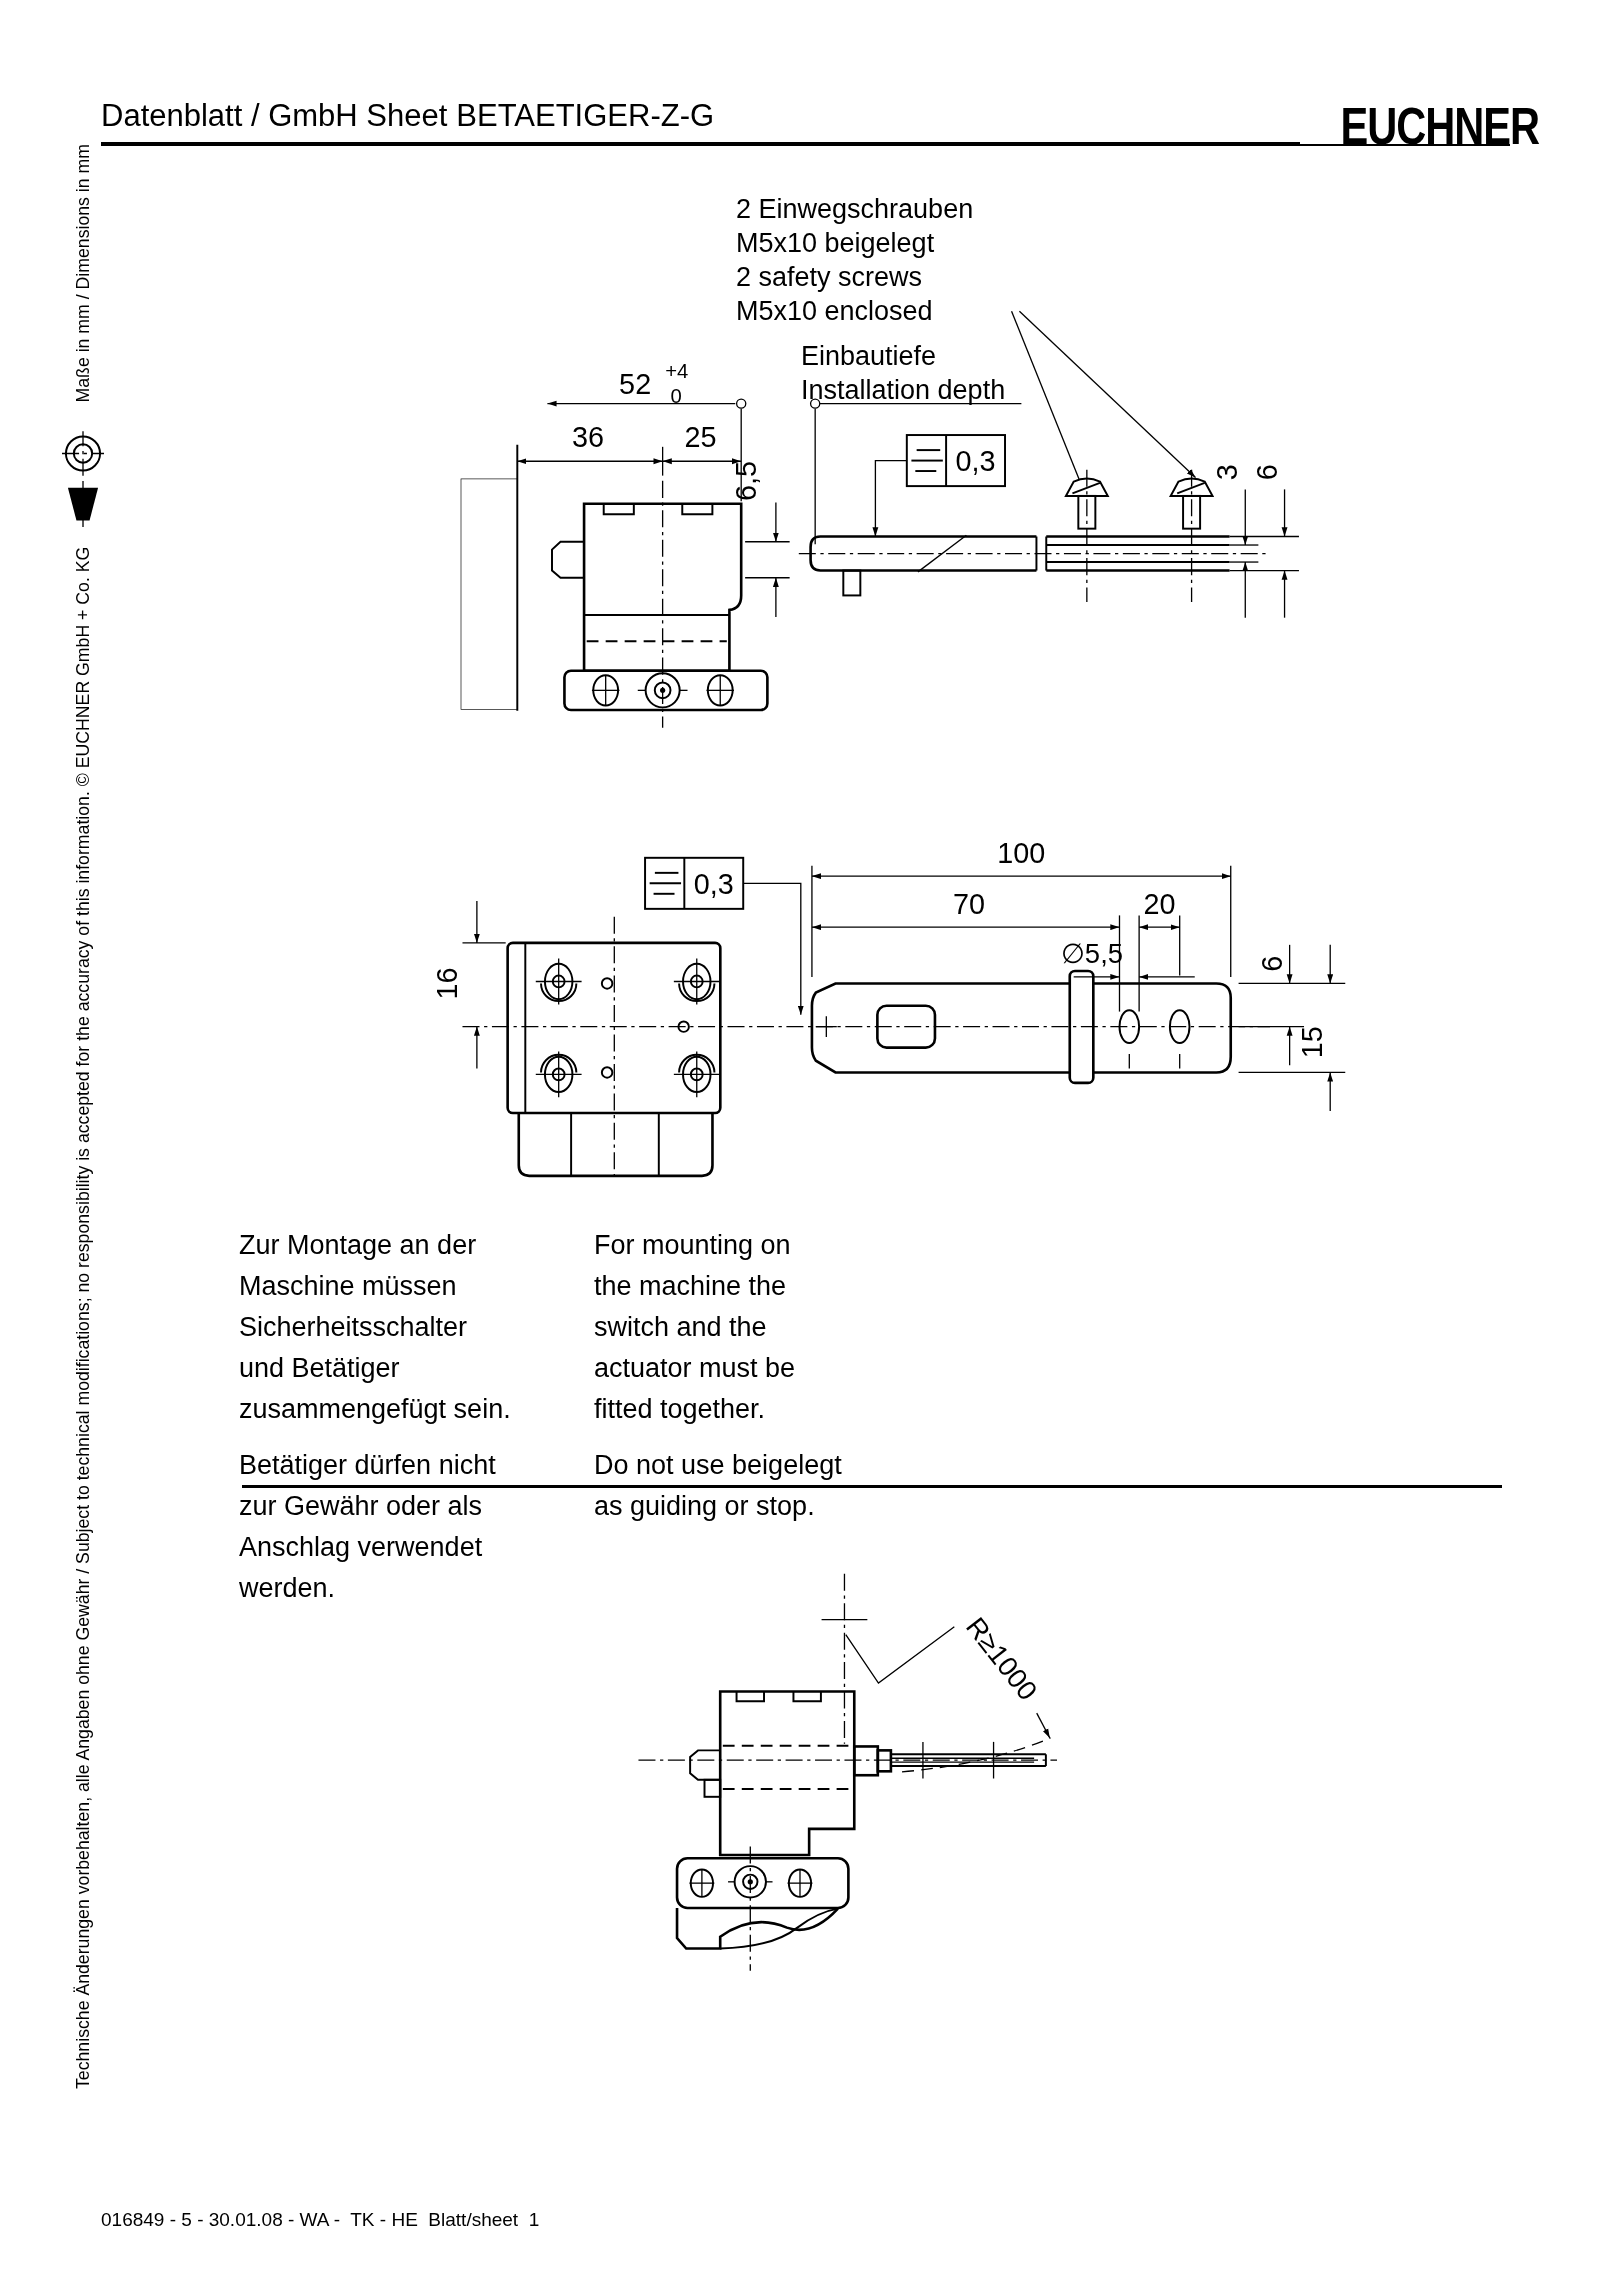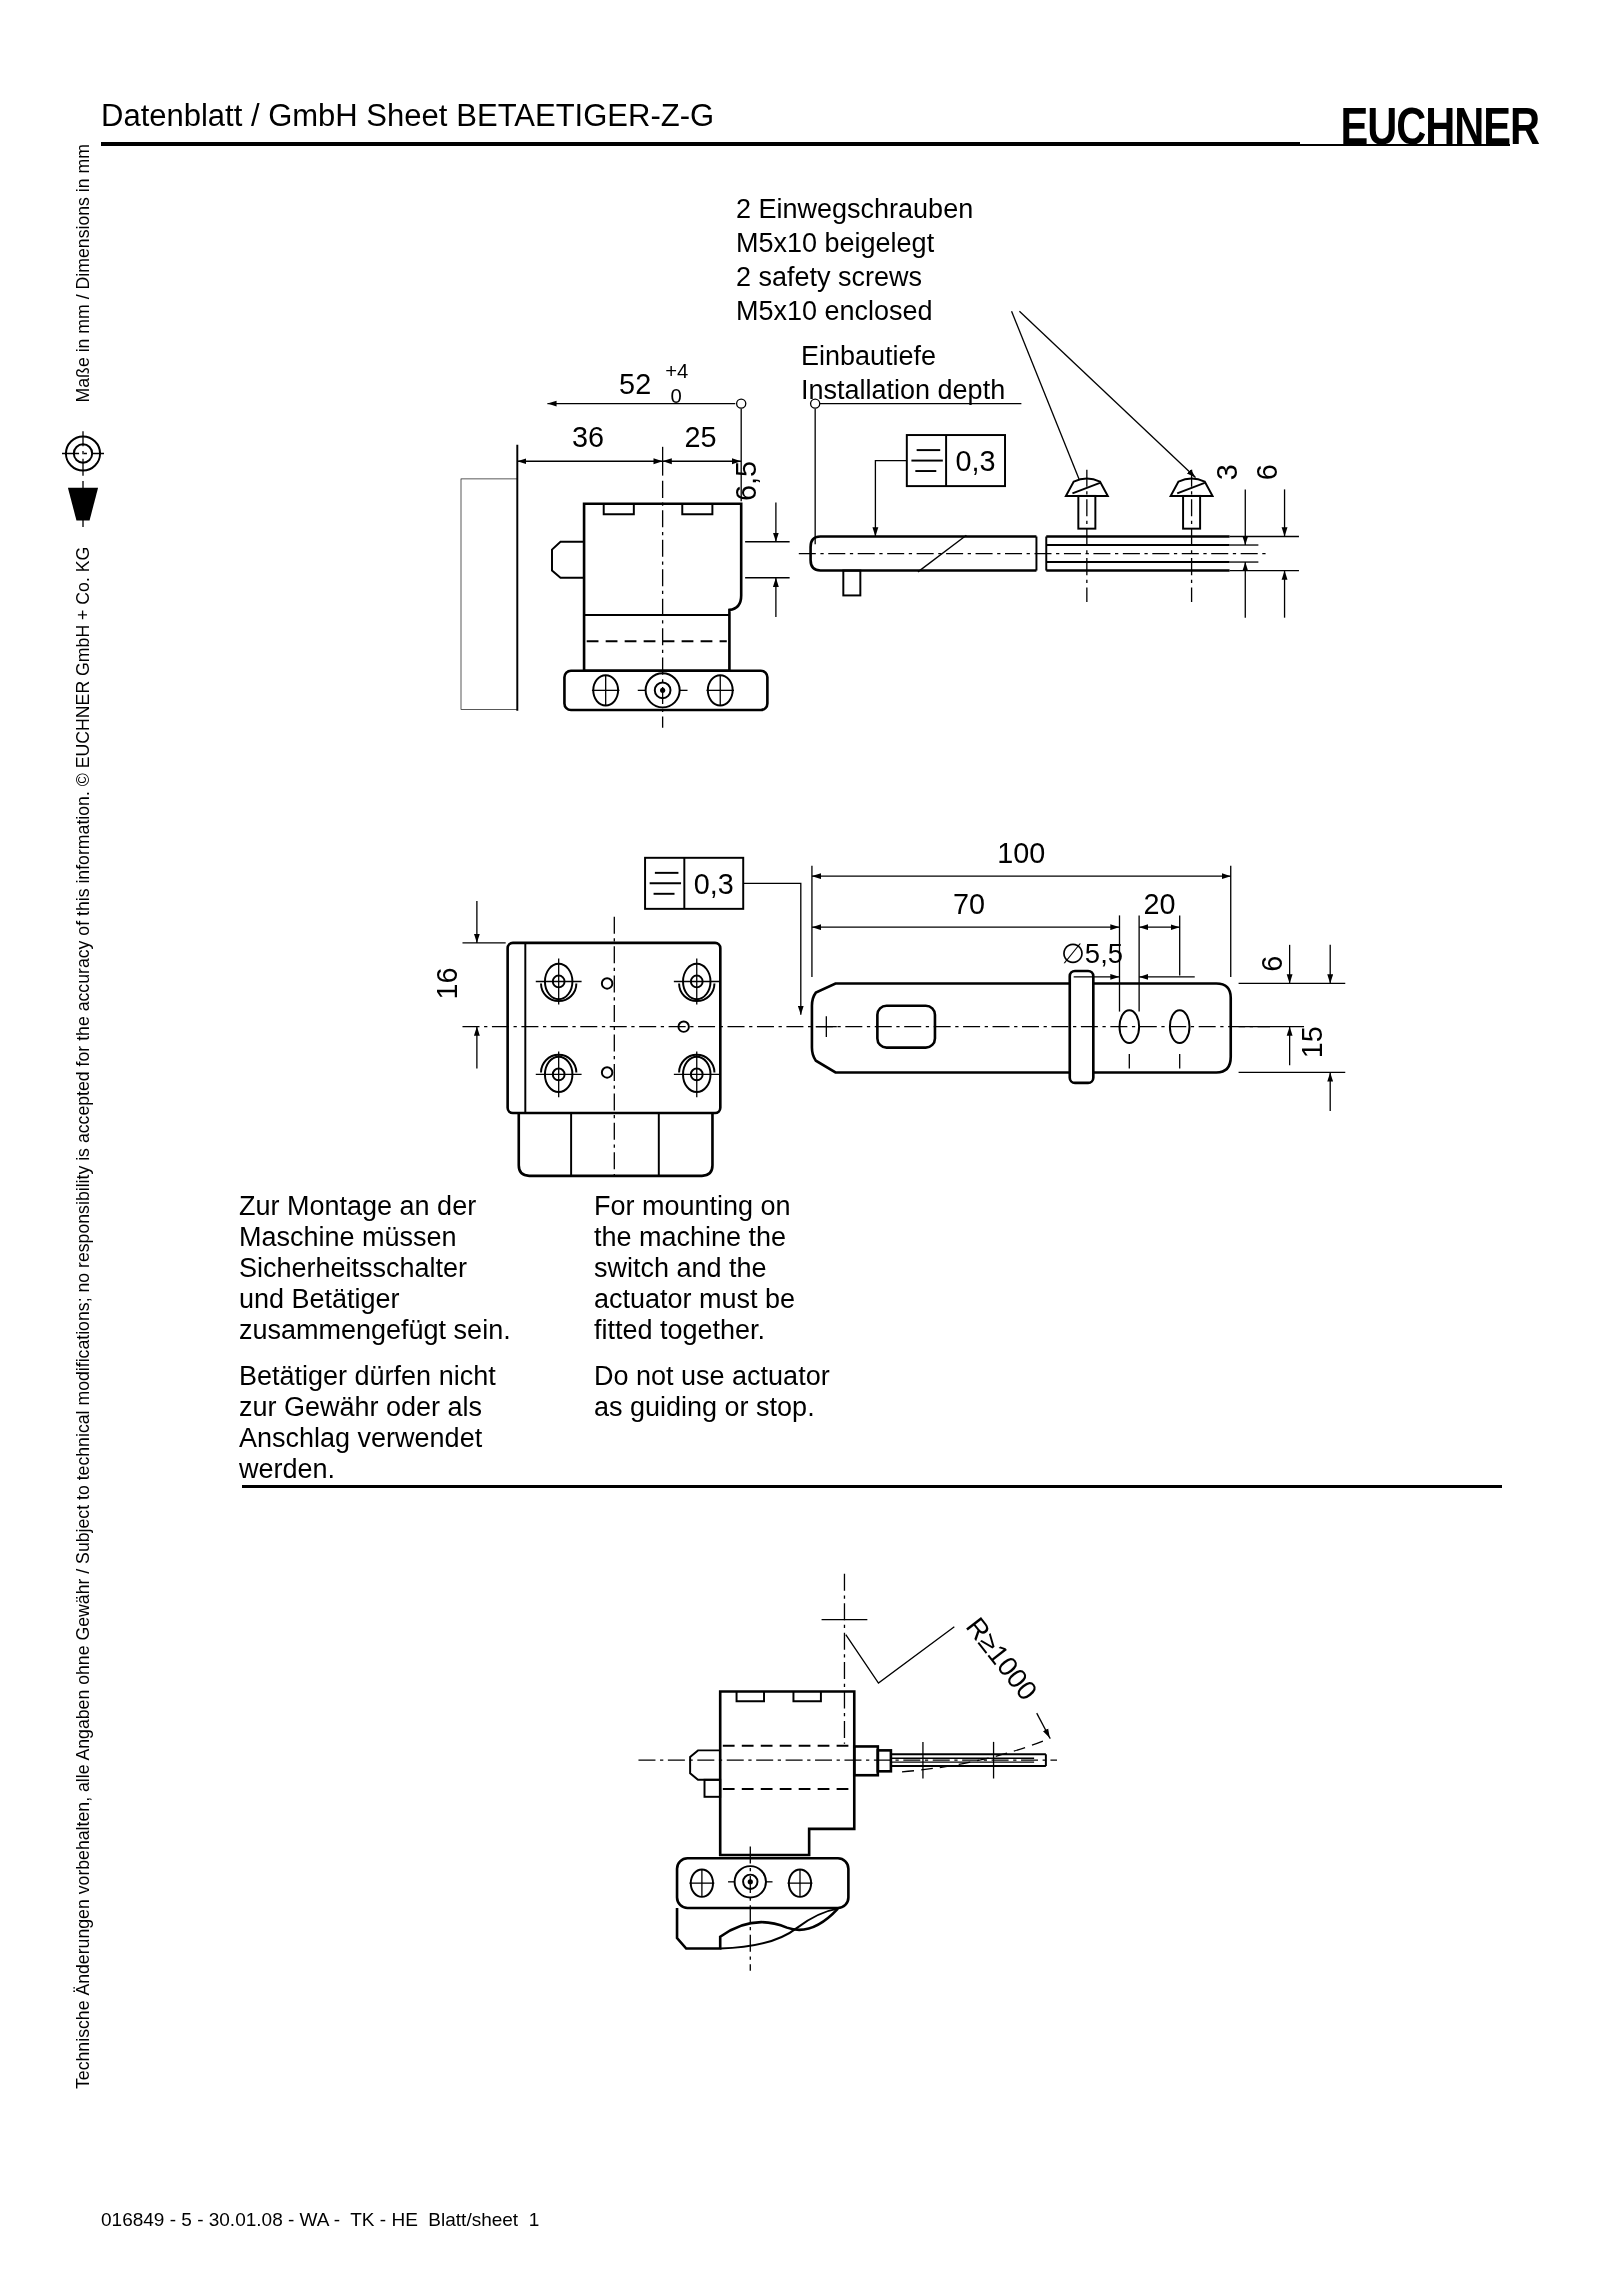--- a/index.html
+++ b/index.html
@@ -37,21 +37,21 @@
   .fs44{font-size:44px;} .fs31{font-size:31px;}
   .mid{text-anchor:middle;}
   .fill{fill:#000;stroke:none;}
 
   
   .note-block{font-size:27px;line-height:34px;white-space:pre-line;}
   .screw-note{left:736px;top:192px;}
   .depth-label{left:801px;top:339px;}
 
   
-  .notes-col{top:1191px;font-size:27px;line-height:31px;}
+  .notes-col{top:1225px;font-size:27px;line-height:41px;}
   .notes-de{left:239px;width:353px;}
   .notes-en{left:594px;width:340px;}
   .notes-col p{margin:0 0 15px 0;white-space:pre-line;}
 
   .sep-rule{left:242px;top:1485px;width:1260px;height:3.3px;background:#000;}
 
   
   .footer{left:101px;top:2151px;font-size:19px;line-height:27.5px;white-space:pre;}
 </style>
 </head>
@@ -329,21 +329,21 @@
 zur Gewähr oder als
 Anschlag verwendet
 werden.</p>
 </div>
 <div class="abs notes-col notes-en">
   <p>For mounting on
 the machine the
 switch and the
 actuator must be
 fitted together.</p>
-  <p>Do not use actuator
+  <p>Do not use beigelegt
 as guiding or stop.</p>
 </div>
 
 <div class="abs sep-rule"></div>
 
 <svg style="left:622px;top:1564px;" width="458" height="412" viewBox="0 0 700 630">
   <line class="cl" x1="25" y1="300" x2="665" y2="300"></line>
   <line class="cl" x1="340" y1="15" x2="340" y2="275"></line>
   <line class="w2" x1="305" y1="85" x2="375" y2="85"></line>
 

